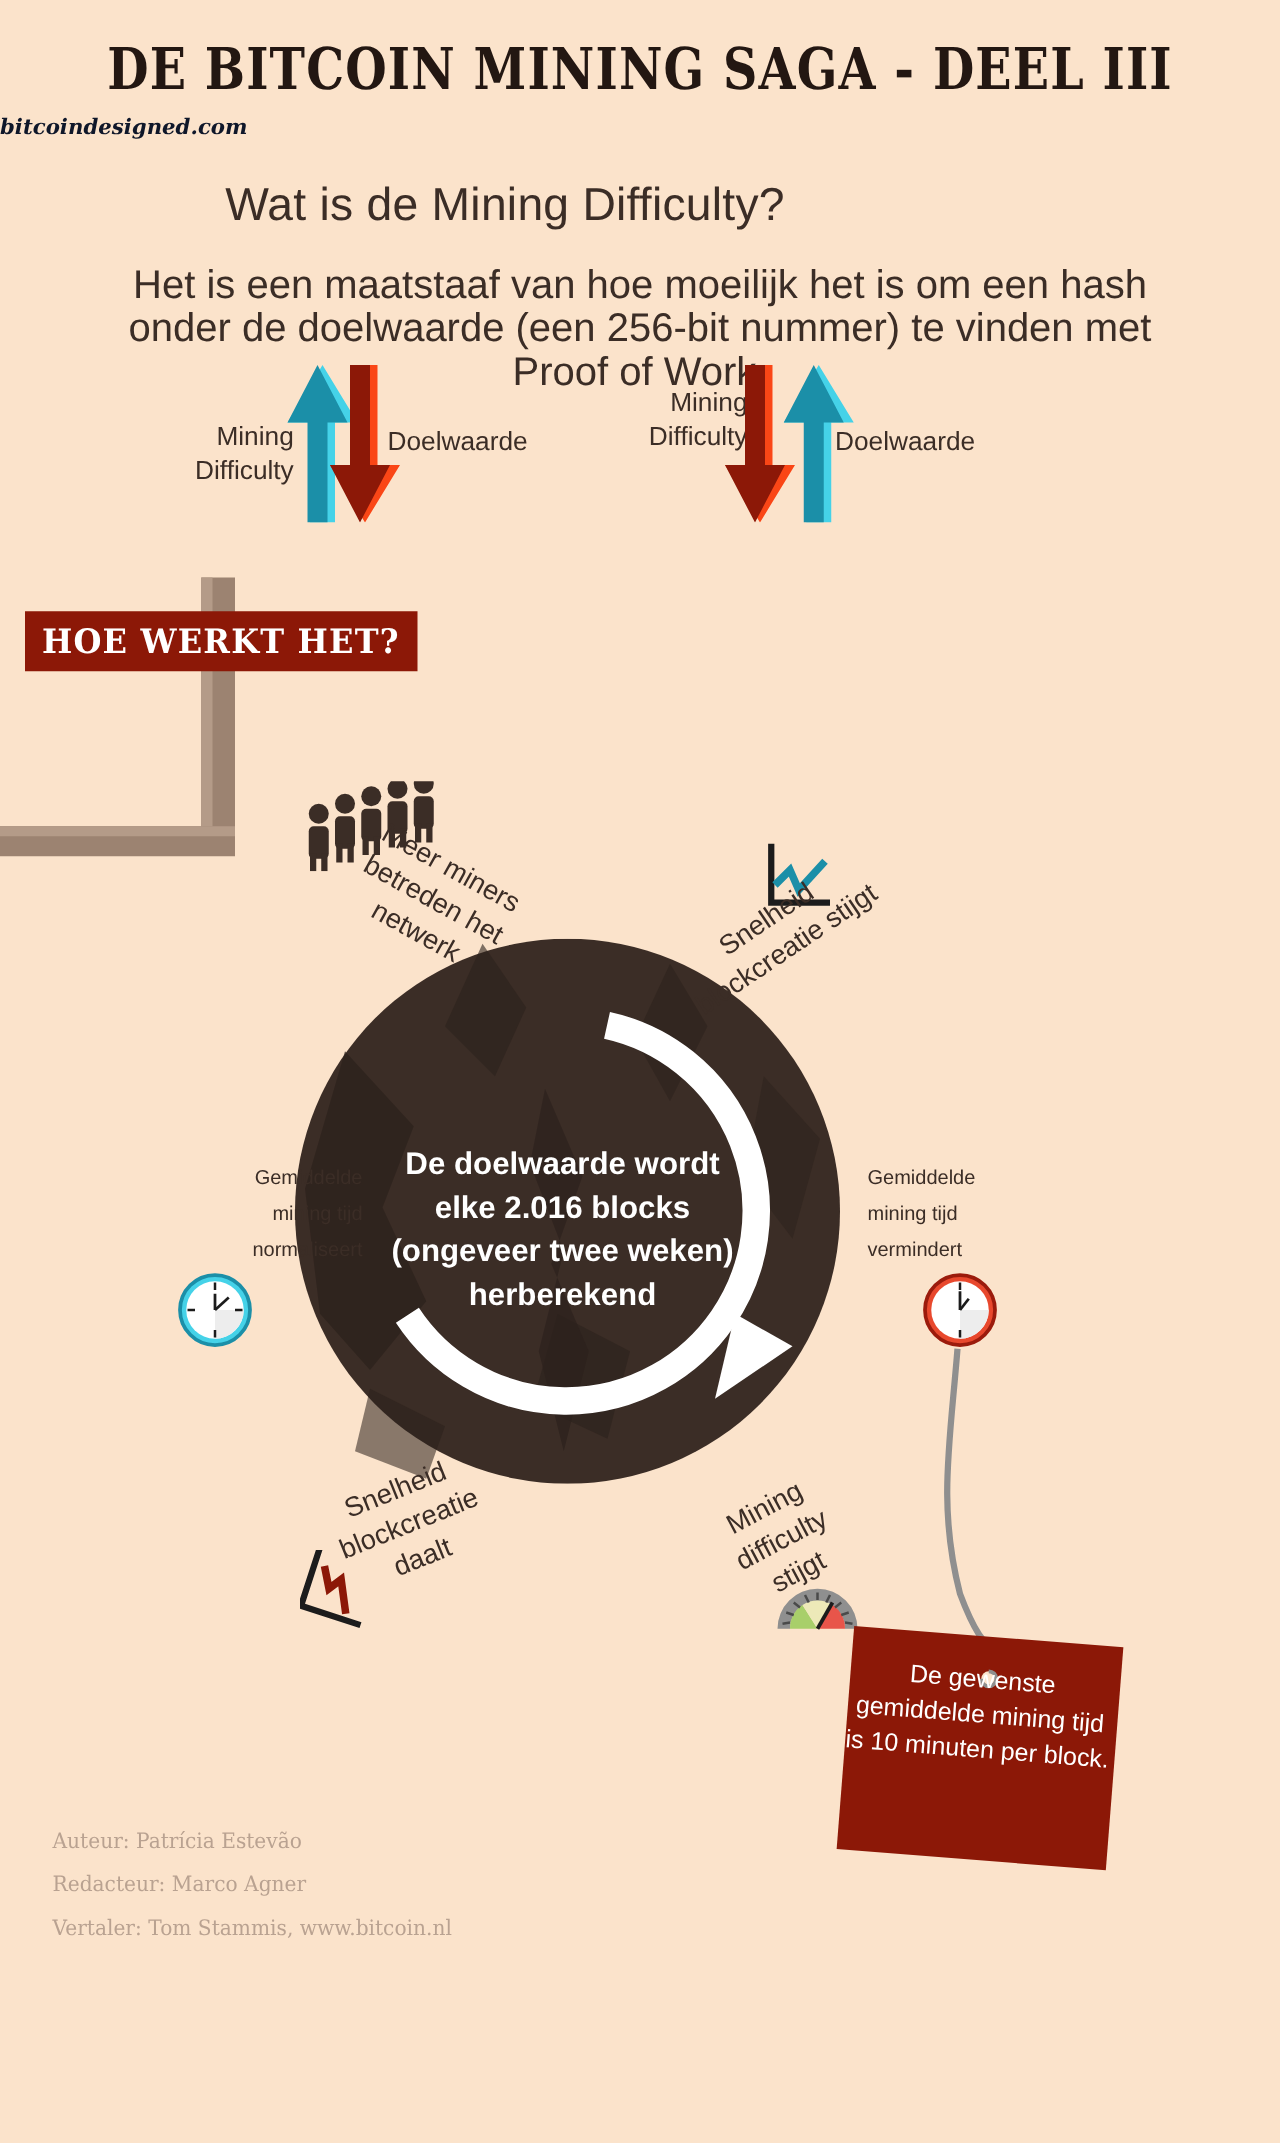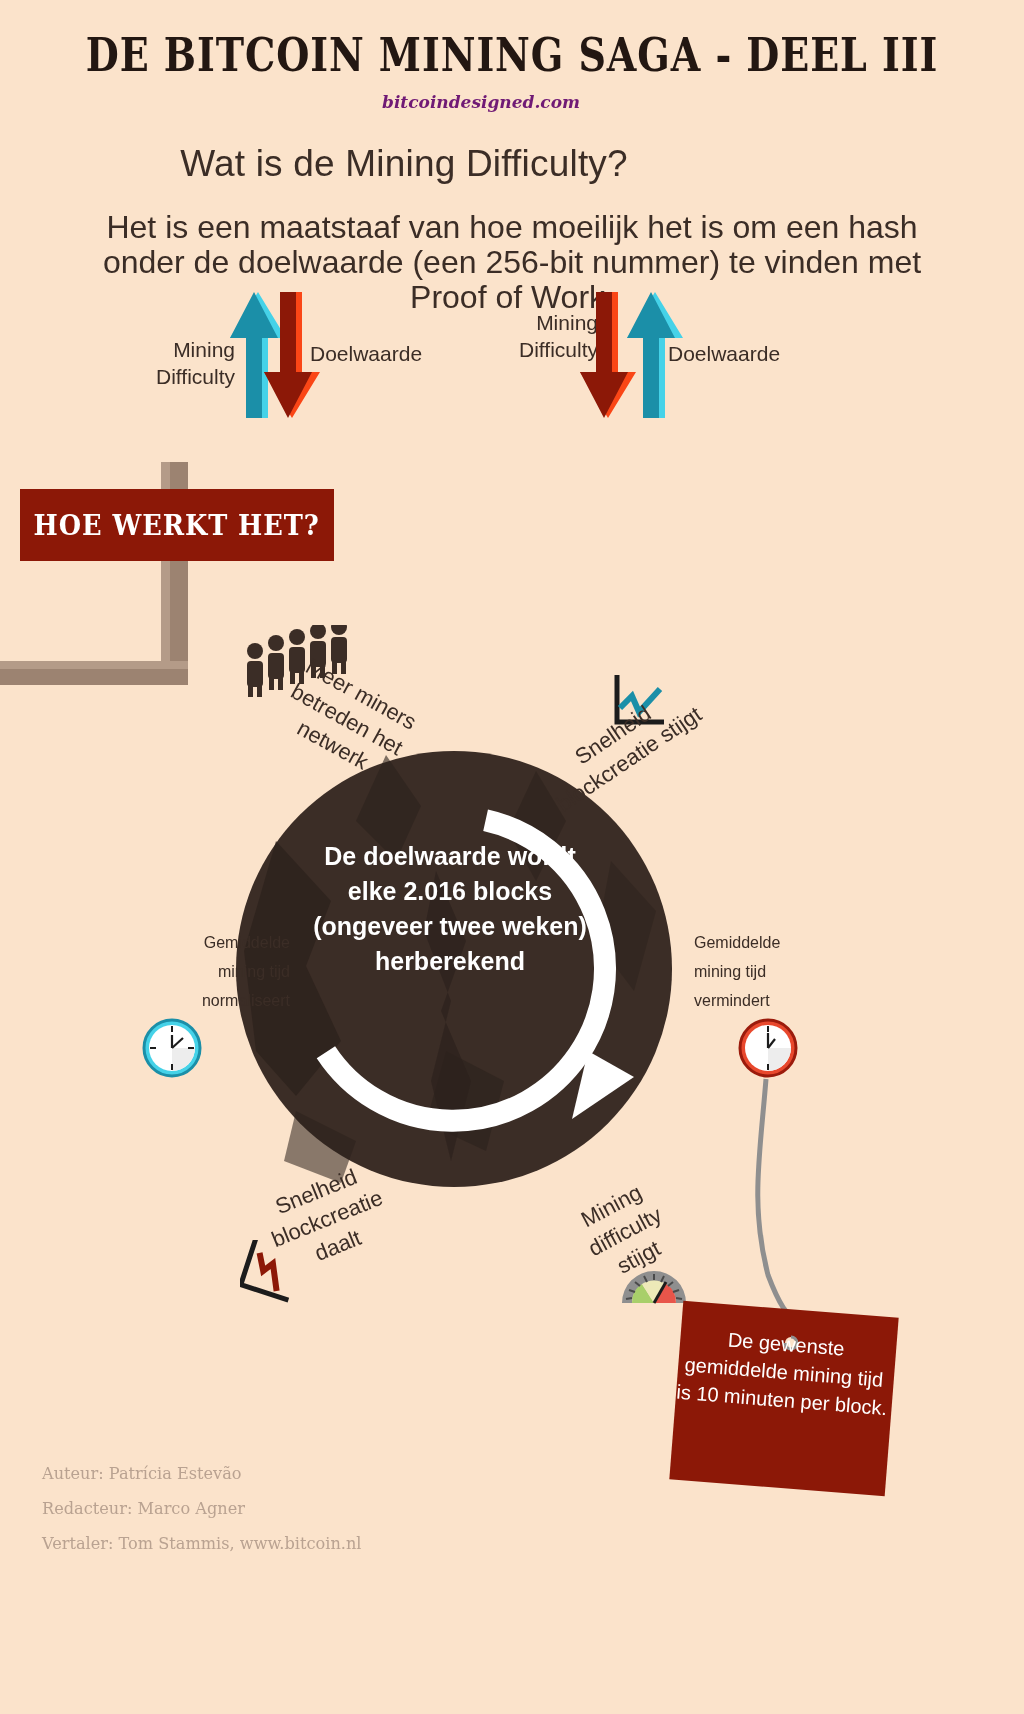--- a/index.html
+++ b/index.html
@@ -19,25 +19,25 @@
     top:28px;left:0;width:1024px;text-align:center;
     font-family:"DejaVu Serif", serif;
     font-weight:bold;
     font-size:46px;
     letter-spacing:1px;
     color:#231712;
     font-stretch:condensed;
     transform:scaleX(0.92);
   }
   #site-credit{
-    top:92px;left:0;width:1024px;text-align:center;padding-right:62px;
+    top:92px;left:0;width:1024px;text-align:left;padding-right:62px;
     box-sizing:border-box;
     font-family:"DejaVu Serif", serif;
     font-style:italic;font-weight:bold;
-    font-size:17px;color:#701a75;
+    font-size:17px;color:#0f172a;
   }
   #subtitle{
     top:143px;left:0;width:808px;text-align:center;
     font-size:37px;color:#3B2D26;font-weight:400;
     letter-spacing:.2px;
   }
   #intro{
     top:210px;left:62px;width:900px;text-align:center;
     font-size:32px;line-height:35px;color:#3B2D26;
   }
@@ -52,37 +52,37 @@
   #sign-post-vert-shade{
     left:161px;top:462px;width:9px;height:222px;background:#B49B88;
   }
   #sign-post-horiz{
     left:0px;top:661px;width:188px;height:24px;background:#9C8371;
   }
   #sign-post-horiz-shade{
     left:0px;top:661px;width:188px;height:8px;background:#B49B88;
   }
   #sign-board{
-    left:20px;top:489px;width:314px;height:72px;background:#8C1807;
+    left:20px;top:489px;width:314px;height:48px;background:#8C1807;
     display:flex;align-items:center;justify-content:center;
   }
   #sign-board-text{
     font-family:"DejaVu Serif", serif;font-weight:bold;
     color:#FFFFFF;font-size:27px;letter-spacing:1px;
     transform:scaleX(0.95);
   }
 
   
   #cycle-wrap{left:236px;top:751px;width:436px;height:436px;}
   .rot-label{
     position:absolute;font-size:22px;line-height:29px;color:#3B2D26;
     white-space:pre-line;text-align:center;
   }
   #center-text{
-    position:absolute;left:300px;top:839px;width:300px;
+    position:absolute;left:300px;top:914px;width:300px;
     text-align:center;color:#FFFFFF;font-weight:bold;font-size:25px;
     line-height:35px;
   }
 
   
   .side-label{font-size:16px;line-height:29px;color:#3B2D26;}
 
   
   #hang-sign{
     left:676px;top:1309px;width:216px;height:179px;background:#8C1807;

